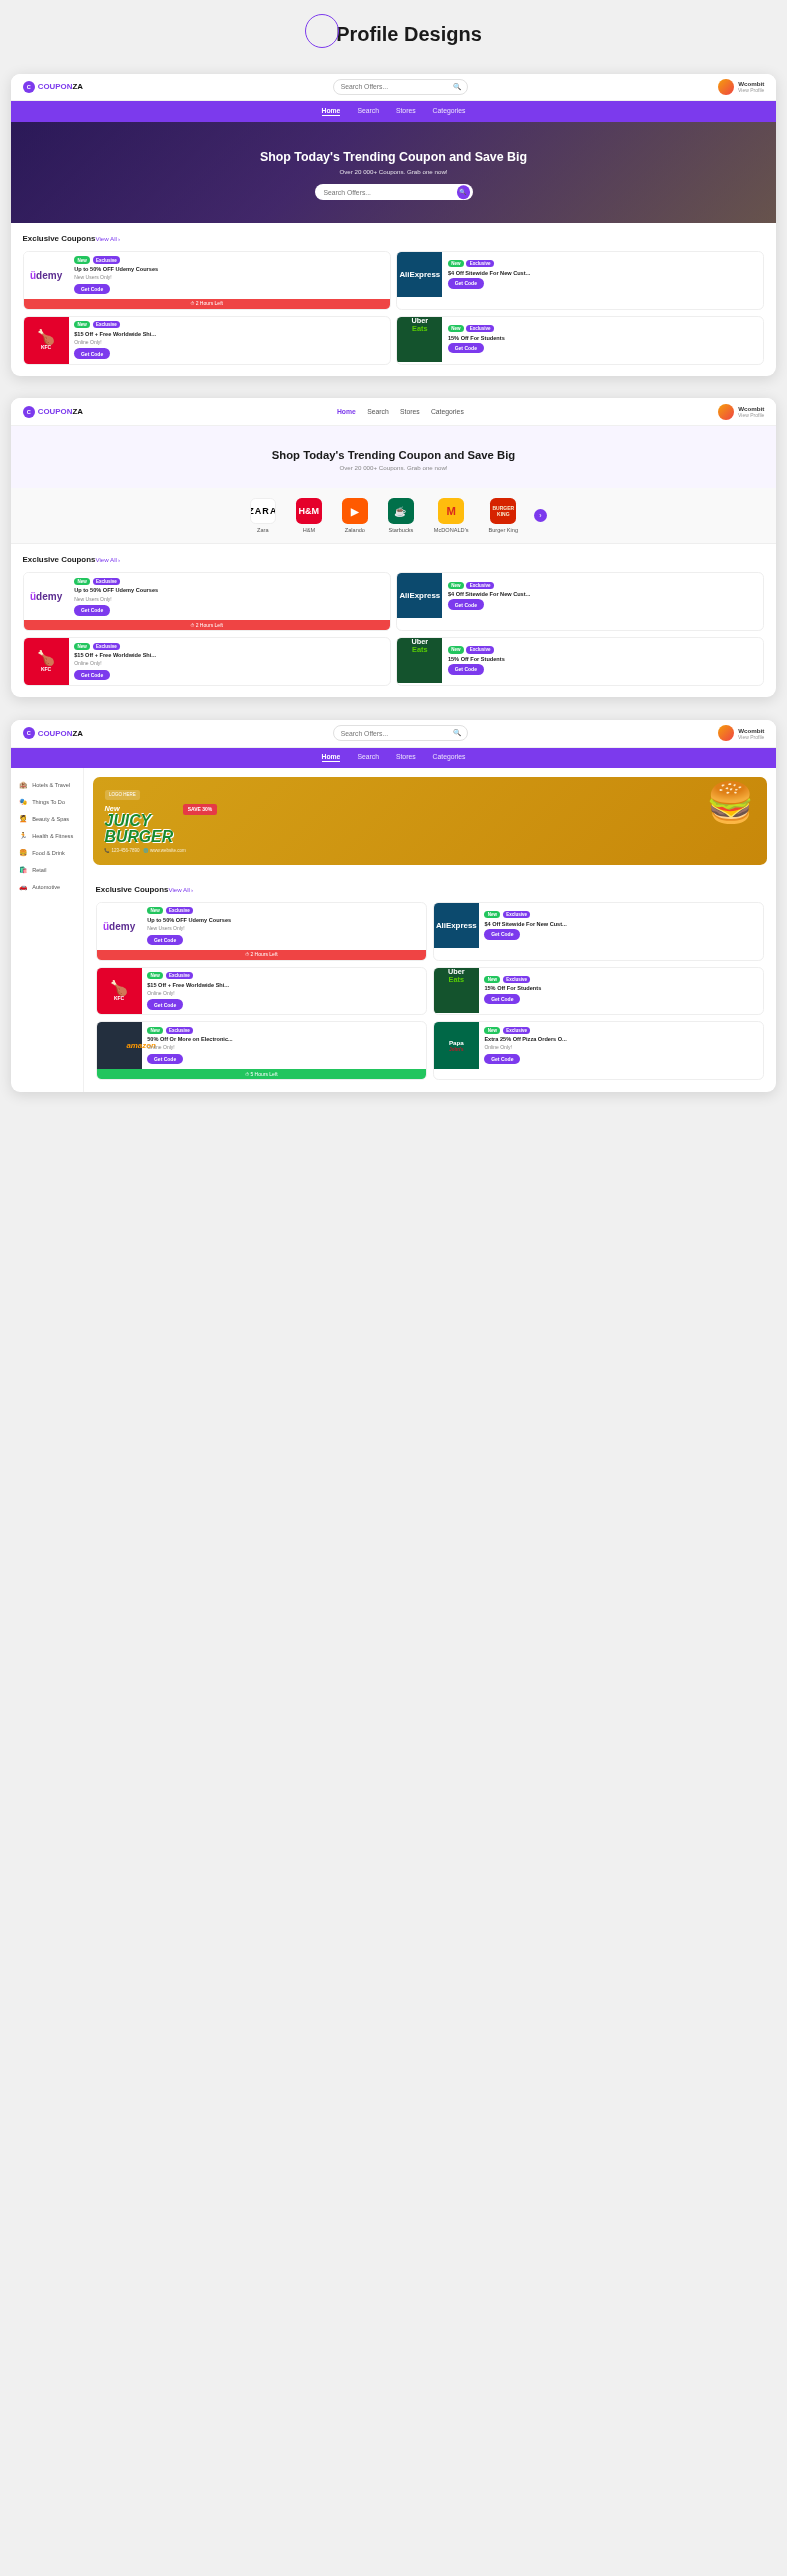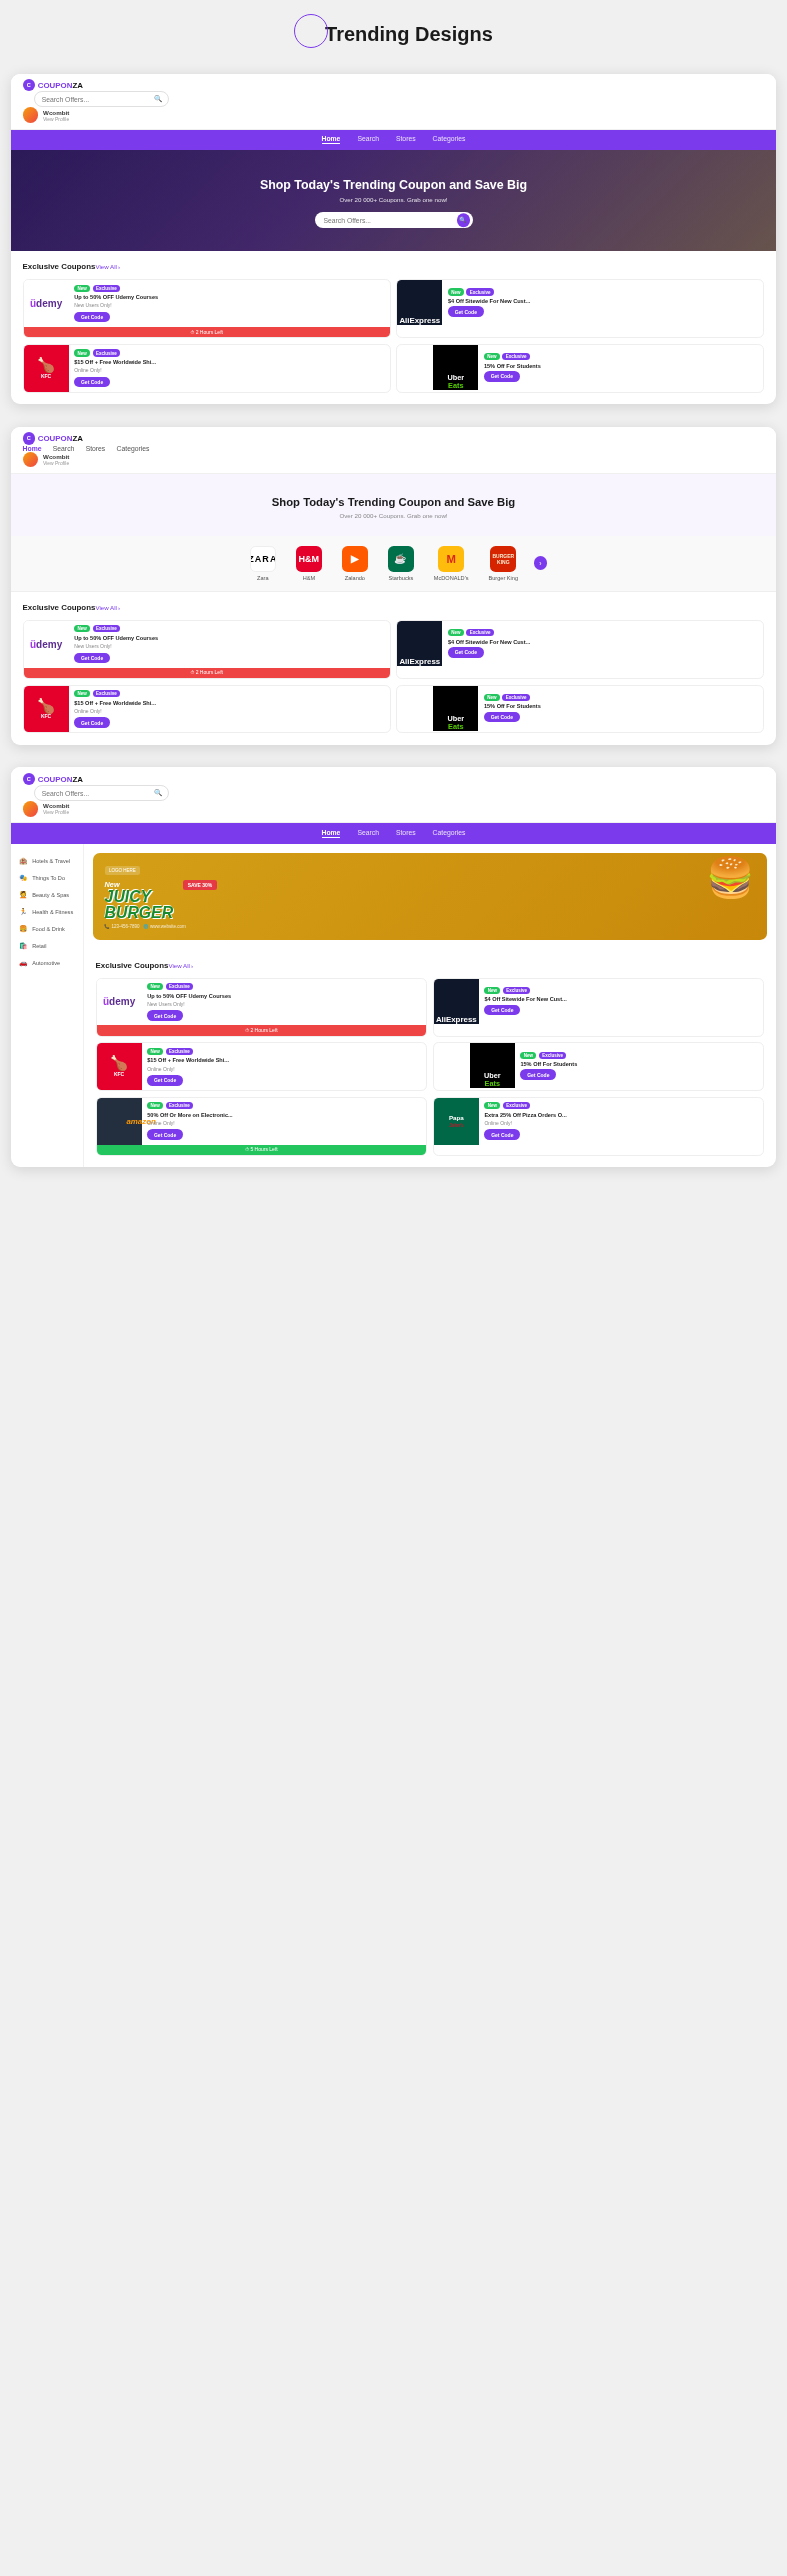--- a/index.html
+++ b/index.html
@@ -40,23 +40,23 @@
       box-shadow: 0 2.3px 13.5px rgba(0,0,0,0.12);
       margin-bottom: 22.5px;
       overflow: hidden;
     }
 
     
     .nav-bar {
       background: #fff;
       padding: 5.6px 11.3px;
       display: flex;
+      align-items: center;
       justify-content: space-between;
       border-bottom: 0.6px solid #f0f0f0;
-      flex-direction: column;
     }
     .logo-area {
       display: flex;
       align-items: center;
       gap: 2.8px;
     }
     .logo-icon {
       width: 12.4px; height: 12.4px;
       background: #7c3aed;
       border-radius: 50%;
@@ -324,33 +324,33 @@
       line-height: 1;
     }
     .kfc-text {
       color: #fff;
       font-size: 5px;
       font-weight: 900;
     }
 
     
     .logo-ali {
-      background: #0f172a;
-      display: flex; align-items: flex-end; justify-content: center;
+      background: #0c4a6e;
+      display: flex; align-items: center; justify-content: center;
     }
     .ali-text {
       color: #fff;
       font-size: 7.9px;
       font-weight: 700;
     }
 
     
     .logo-uber {
-      background: #000000;
-      display: flex; align-items: flex-end; justify-content: center; margin-left: 36px;
+      background: #14532d;
+      display: flex; align-items: flex-start; justify-content: center;
     }
     .uber-text {
       color: #fff;
       font-size: 7.3px;
       font-weight: 700;
       line-height: 1.1;
       text-align: center;
     }
     .uber-eats { color: #57cc04; }
 
@@ -455,21 +455,21 @@
     @media (max-width: 394px) {
       .coupon-grid { grid-template-columns: 1fr; }
       .stores-row { flex-wrap: wrap; }
     }
   </style>
 </head>
 <body>
 
 <div class="page-title-section">
   <span class="page-title-circle"></span>
-  <span class="page-title-text">Trending Designs</span>
+  <span class="page-title-text">Profile Designs</span>
 </div>
 
 <div class="design-frame">
 
   <div class="nav-bar">
     <div class="logo-area">
       <div class="logo-icon">C</div>
       <span class="logo-text"><span>COUPON</span>ZA</span>
     </div>
     <div class="nav-search">

